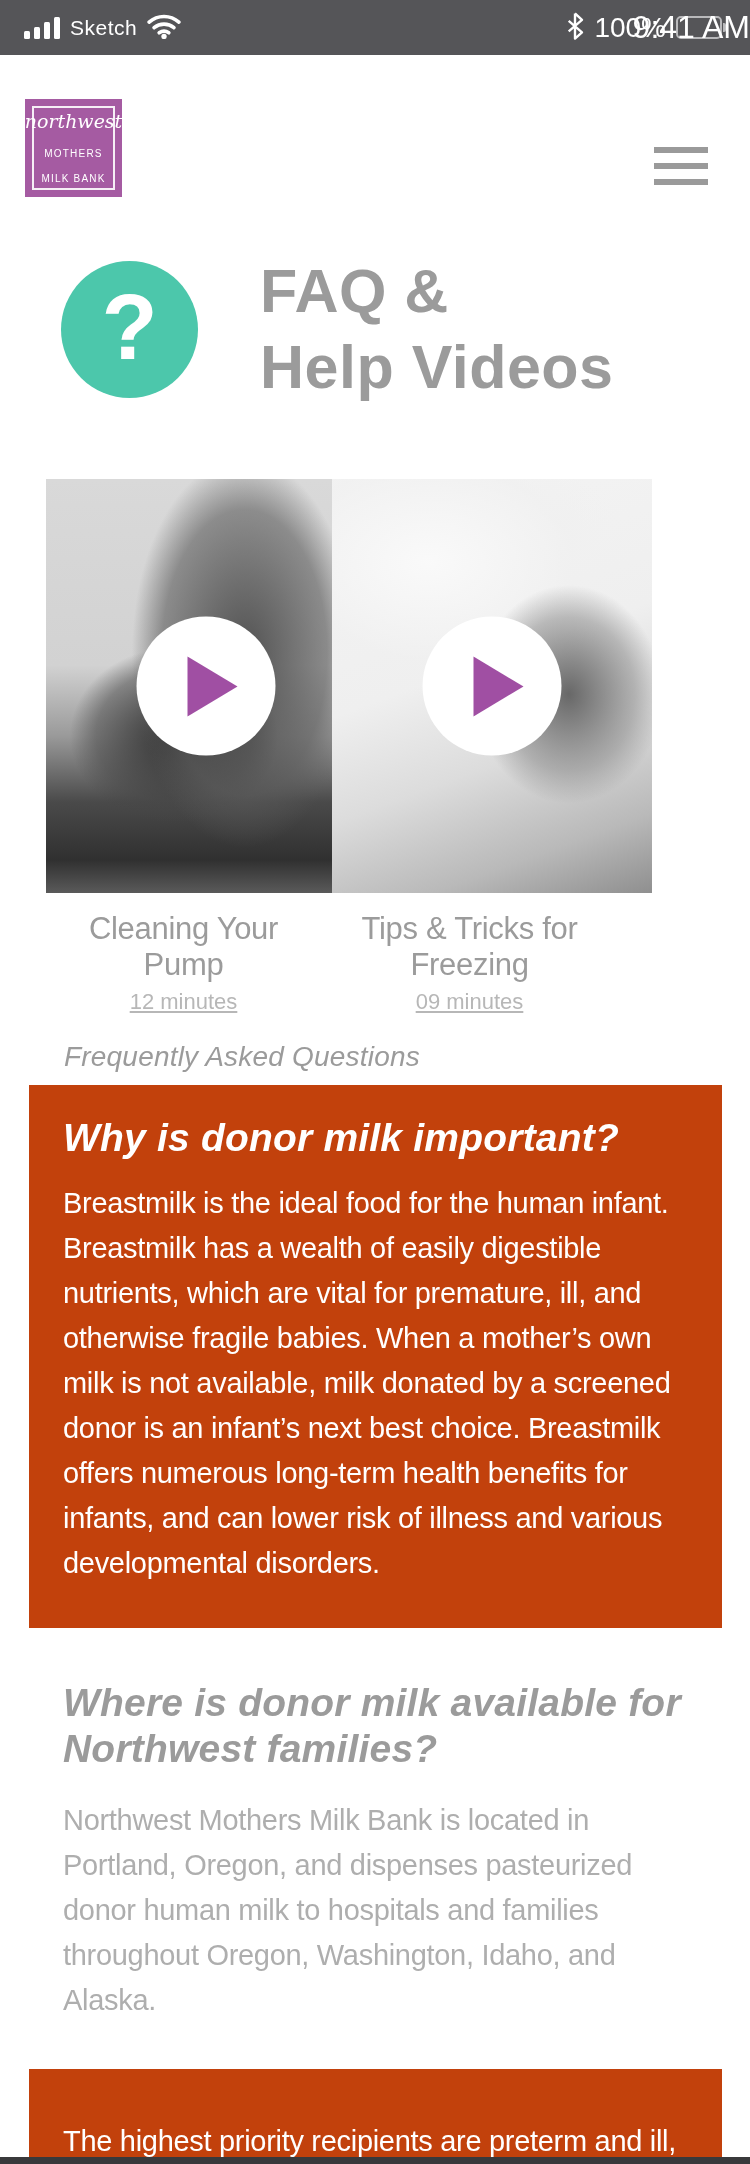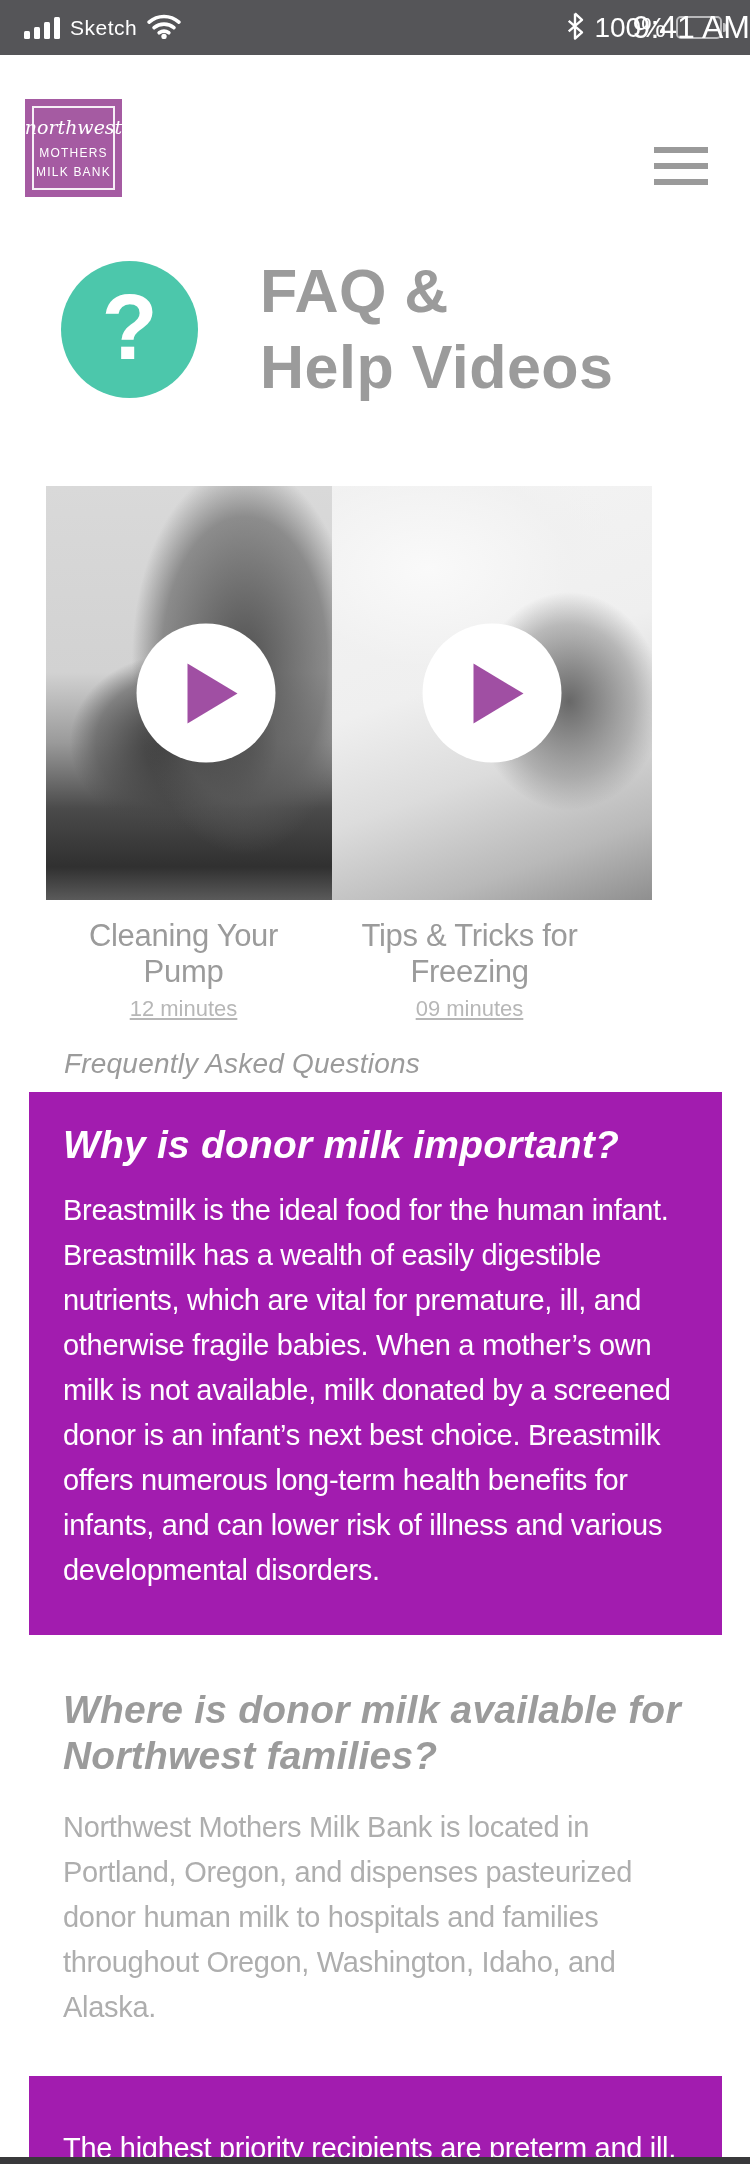--- a/index.html
+++ b/index.html
@@ -39,37 +39,37 @@
 
   
   .header { display: flex; justify-content: space-between; align-items: center; padding: 44px 42px 0 25px; }
   .logo {
     width: 97px; height: 98px; background: #a55ba2; color: #fff;
     display: flex; flex-direction: column; align-items: center; justify-content: center;
     box-shadow: inset 0 0 0 7px #a55ba2, inset 0 0 0 9px rgba(255,255,255,0.9);
     text-align: center; line-height: 1;
   }
   .logo-script { font-family: "DejaVu Serif", serif; font-style: italic; font-size: 19px; margin-bottom: 3px; }
-  .logo-caps { font-size: 12px; letter-spacing: 1.2px; margin-top: 7px; }
+  .logo-caps { font-size: 10px; letter-spacing: 1.2px; margin-top: 15px; }
   .hamburger { margin-top: 36px; cursor: pointer; }
   .hamburger i { display: block; width: 54px; height: 6px; background: #9a9a9a; margin-bottom: 10px; }
   .hamburger i:last-child { margin-bottom: 0; }
 
   
   .hero { display: flex; align-items: center; margin: 56px 0 0 61px; }
   .help-circle {
     width: 137px; height: 137px; border-radius: 50%; background: #4cc7ab;
     display: flex; align-items: center; justify-content: center; flex-shrink: 0;
   }
   .help-circle span { color: #fff; font-size: 92px; font-weight: bold; line-height: 1; transform: translateY(-2px); }
   .page-title { margin-left: 62px; color: #9b9b9b; font-size: 61px; font-weight: bold; line-height: 76px; letter-spacing: 0.5px; }
 
   
   .videos { display: flex; gap: 11px; margin: 74px 0 0 46px; }
-  .video-card { width: 275px; margin-top: 7px; }
+  .video-card { width: 275px; }
   .thumb { width: 320px; height: 414px; position: relative; overflow: hidden; cursor: pointer; }
   .thumb-1 {
     background:
       radial-gradient(ellipse 150px 260px at 62% 42%, rgba(60,60,60,0.85) 0%, rgba(90,90,90,0.6) 55%, rgba(120,120,120,0) 75%),
       radial-gradient(ellipse 130px 110px at 40% 62%, rgba(40,40,40,0.9) 0%, rgba(70,70,70,0.5) 60%, rgba(120,120,120,0) 80%),
       linear-gradient(180deg, #d9d9d9 0%, #d2d2d2 45%, #9a9a9a 62%, #4a4a4a 78%, #303030 92%, #5a5a5a 100%);
   }
   .thumb-2 {
     background:
       radial-gradient(ellipse 120px 140px at 74% 52%, rgba(90,90,90,0.9) 0%, rgba(140,140,140,0.55) 55%, rgba(230,230,230,0) 78%),
@@ -85,21 +85,21 @@
     width: 0; height: 0; margin-left: 12px;
     border-top: 30px solid transparent; border-bottom: 30px solid transparent;
     border-left: 50px solid #a04fa3;
   }
   .video-title { margin-top: 18px; text-align: center; color: #9b9b9b; font-size: 31px; letter-spacing: -0.3px; }
   .video-duration { margin-top: 6px; text-align: center; color: #b7b7b7; font-size: 22px; text-decoration: underline; }
 
   
   .faq-label { margin: 26px 0 0 64px; color: #9b9b9b; font-size: 28px; font-style: italic; letter-spacing: 0.2px; }
   .faq-box {
-    width: 693px; margin: 12px 0 1px 29px; background: #a21caf;
+    width: 693px; margin: 12px 0 1px 29px; background: #c2410c;
     padding: 30px 28px 42px 34px; color: #ffffff;
   }
   .faq-q { font-size: 39px; font-weight: bold; font-style: italic; line-height: 46px; letter-spacing: 0.2px; }
   .faq-a { margin-top: 20px; font-size: 29px; line-height: 45px; letter-spacing: -0.3px; }
   .faq-plain { margin: 52px 56px 0 63px; }
   .faq-plain .faq-q { color: #9b9b9b; }
   .faq-plain .faq-a { color: #aeaeae; margin-top: 26px; }
 
   .bottom-bar { position: absolute; left: 0; bottom: 0; width: 100%; height: 7px; background: #39393b; }
 </style>

